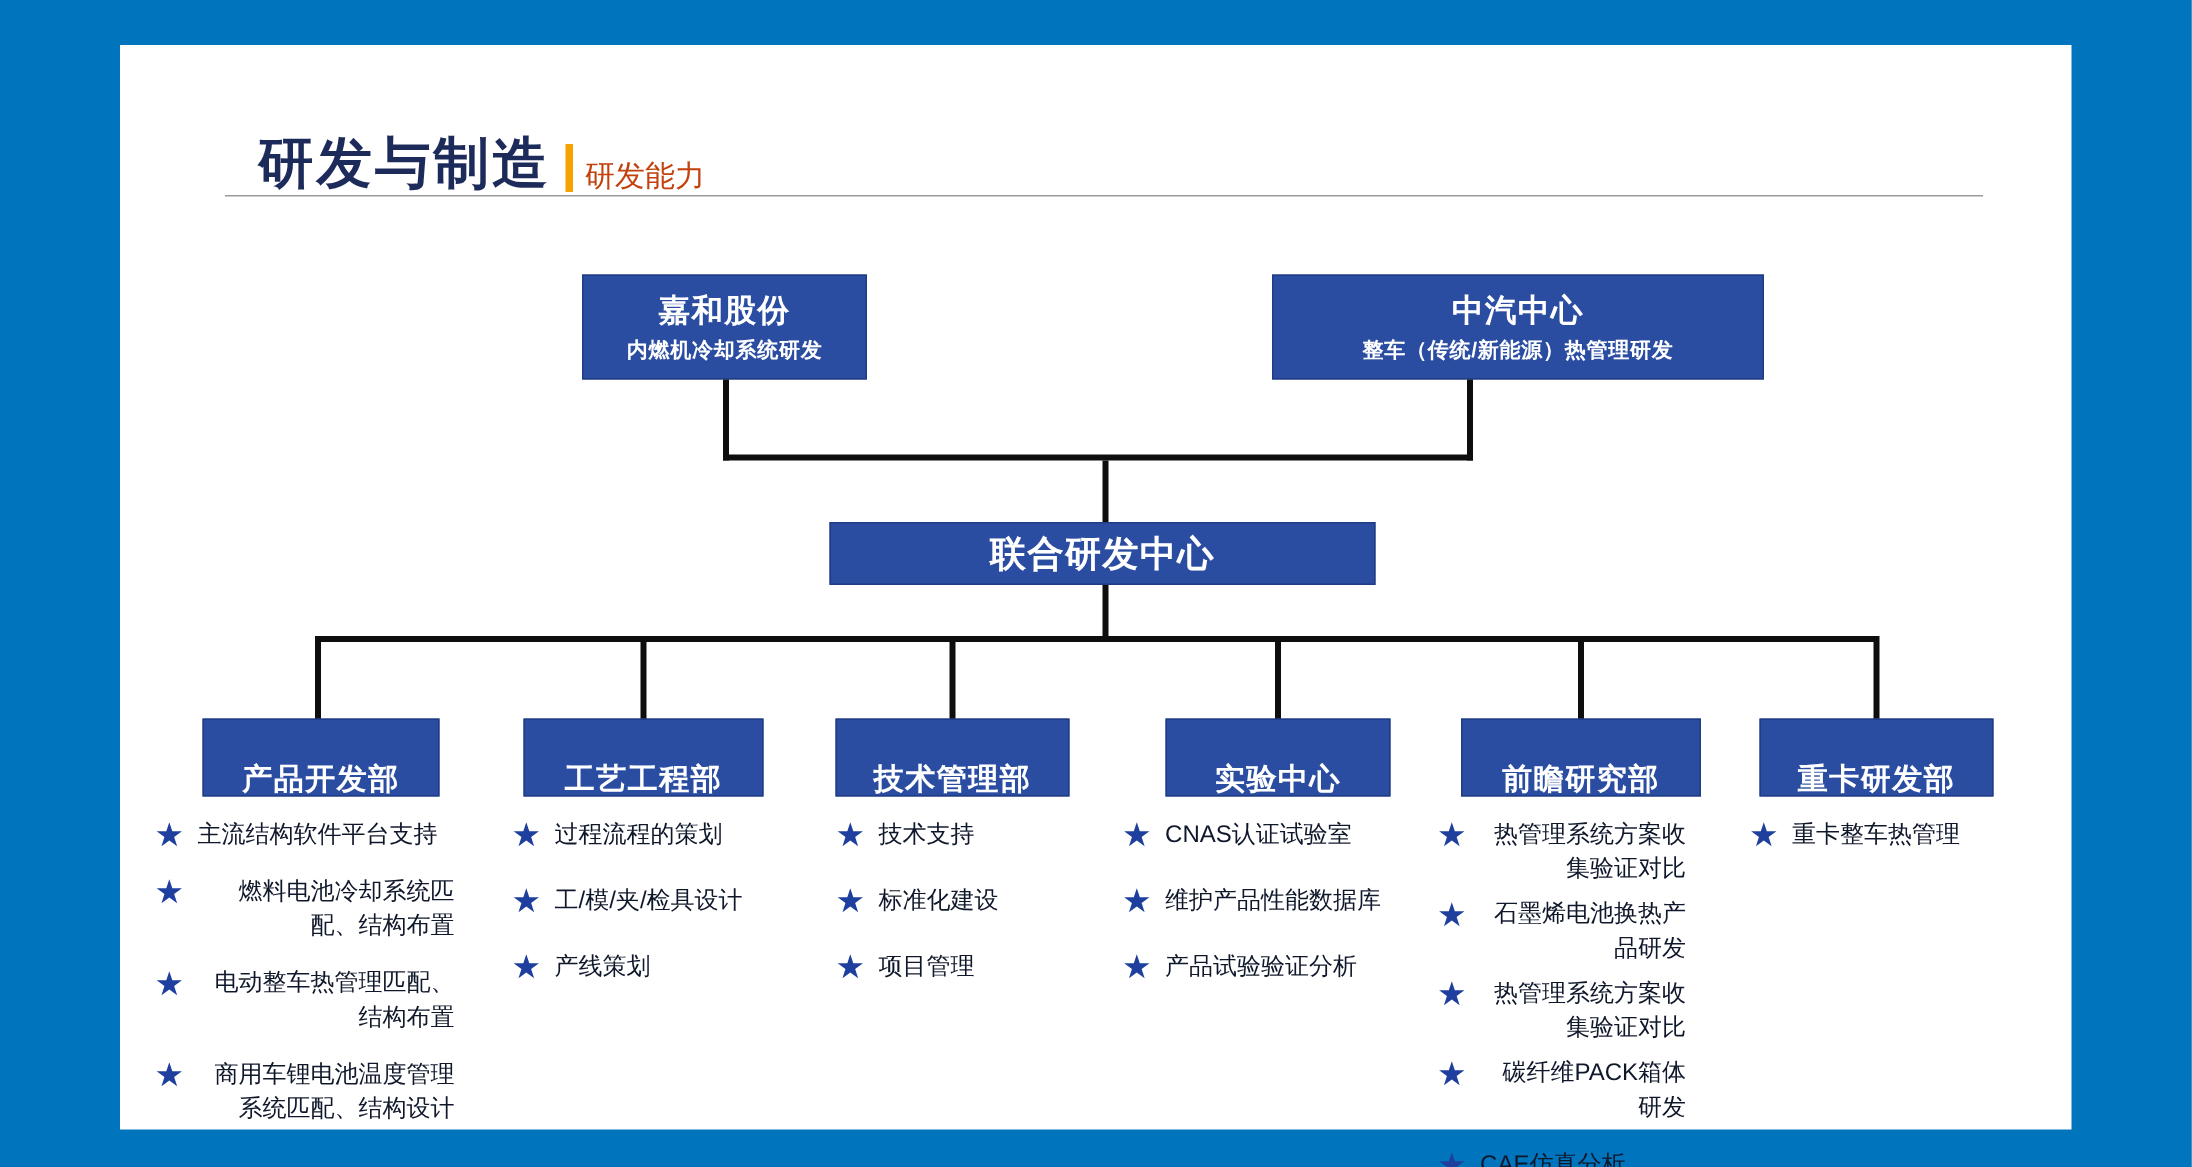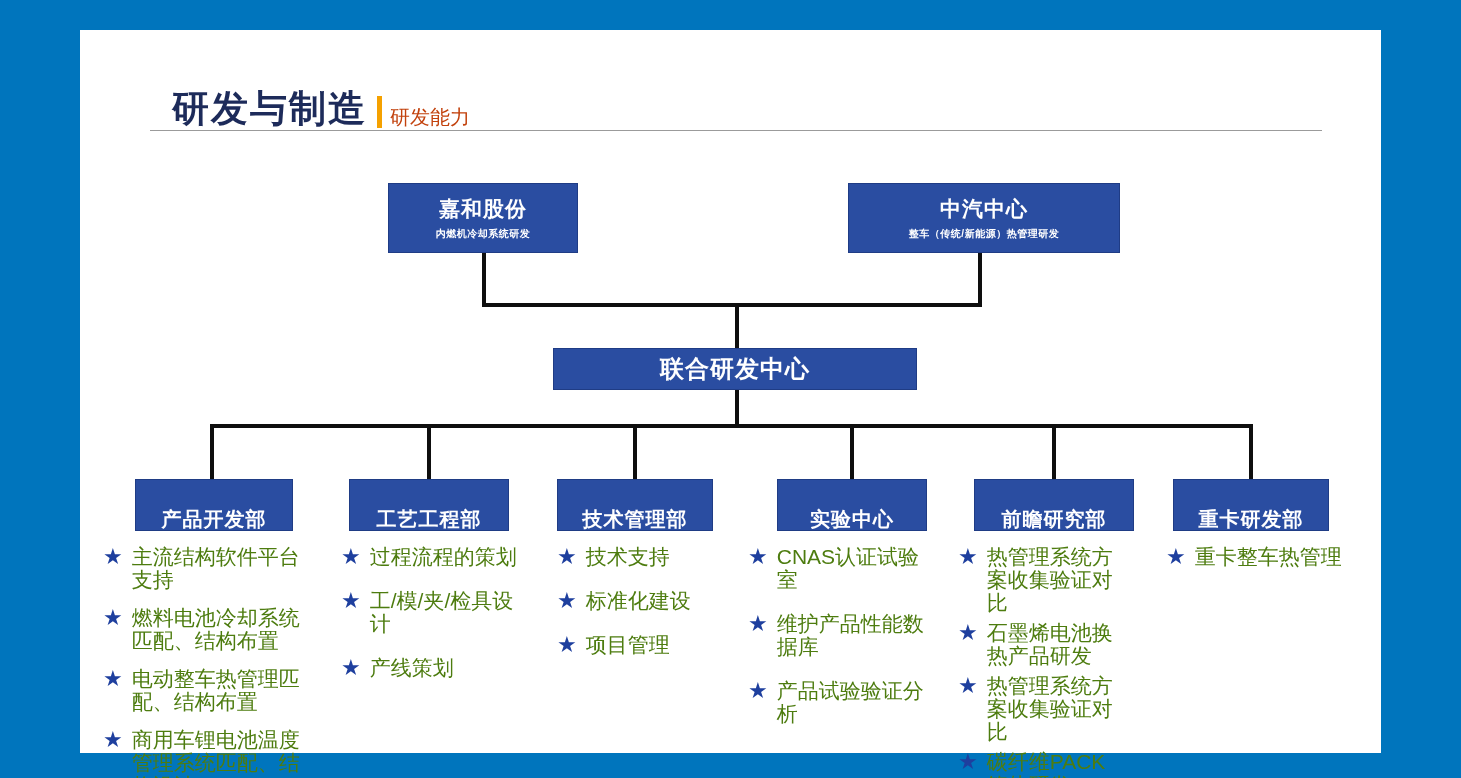--- a/index.html
+++ b/index.html
@@ -42,23 +42,23 @@
     position:absolute;
     background:#2a4da1;
     border:1px solid #1f3c85;
     color:#ffffff;
     display:flex;flex-direction:column;
     align-items:center;justify-content:center;
     text-align:center;
     box-sizing:border-box;
   }
   .node .nm{font-size:21px;font-weight:700;letter-spacing:1px;}
-  .node .ds{font-size:10px;font-weight:700;margin-top:4px;letter-spacing:.5px;}
+  .node .ds{font-size:14px;font-weight:700;margin-top:4px;letter-spacing:.5px;}
   #boxA{left:308px;top:153px;width:190px;height:70px;}
-  #boxB{left:768px;top:153px;width:272px;height:70px;}
+  #boxB{left:768px;top:153px;width:328px;height:70px;}
   #boxC{left:473px;top:318px;width:364px;height:42px;}
   #boxC .nm{font-size:24px;}
   .dept{height:52px;top:449px;}
   .dept .nm{font-size:20px;margin-top:28px;}
   #d0{left:55px;width:158px;}
   #d1{left:269px;width:160px;}
   #d2{left:477px;width:156px;}
   #d3{left:697px;width:150px;}
   #d4{left:894px;width:160px;}
   #d5{left:1093px;width:156px;}
@@ -71,21 +71,21 @@
   #l2{left:477px;width:165px;gap:21px;}
   #l3{left:668px;width:190px;gap:21px;}
   #l4{left:878px;width:166px;gap:7px;}
   #l5{left:1086px;width:178px;gap:21px;}
   .item{display:flex;align-items:flex-start;}
   .star{
     color:#1e3f9e;font-size:22px;line-height:23px;
     margin-right:9px;flex:0 0 auto;
   }
   .item .txt{
-    font-size:21px;line-height:23px;color:#4d7c0f;
+    font-size:16px;line-height:23px;color:#0f172a;text-align:right;
   }
 </style>
 </head>
 <body>
 
 <div class="stage">
   <div class="panel">
 
     <div class="page-title">研发与制造</div>
     <div class="accent-bar"></div>

